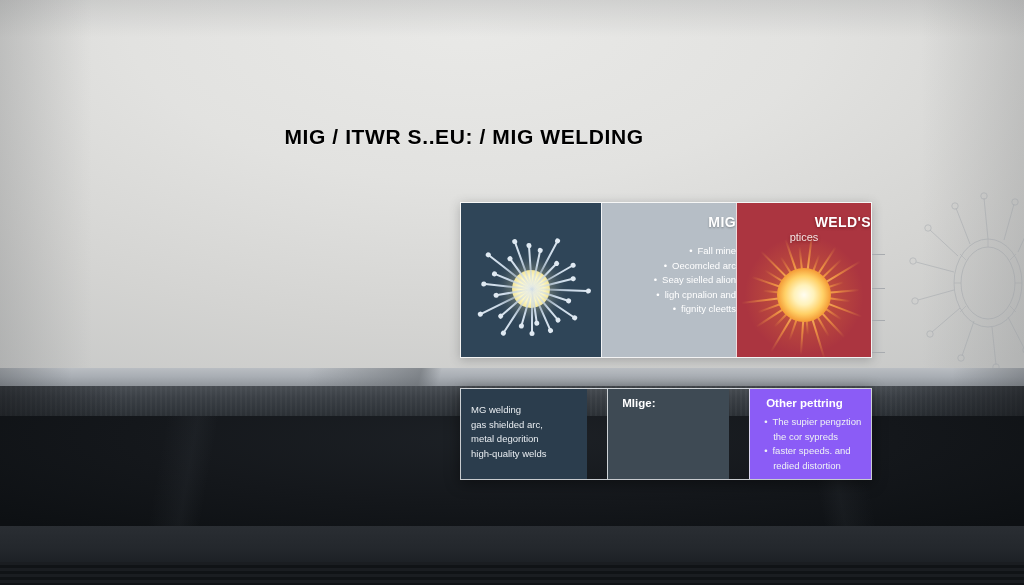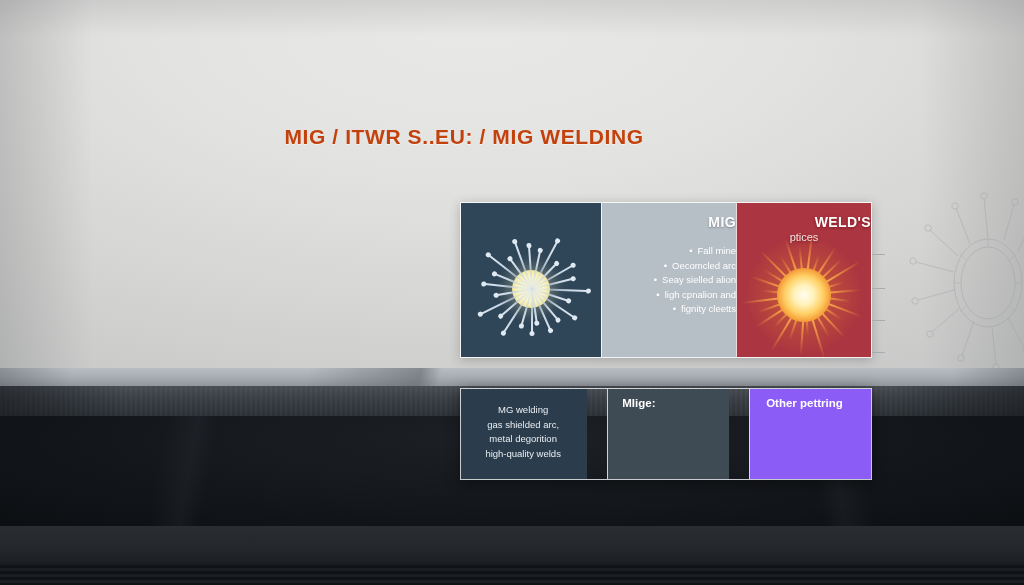--- a/index.html
+++ b/index.html
@@ -93,21 +93,21 @@
 
   
   .title {
     position: absolute;
     left: 0; top: 125px;
     width: 928px;
     text-align: center;
     font-size: 21px;
     font-weight: 700;
     letter-spacing: .6px;
-    color: #c2410c;
+    color: #000000;
     text-shadow: 0 1px 0 rgba(255,255,255,.55);
   }
   .subtitle {
     position: absolute;
     left: 0; top: 178px;
     width: 1024px;
     text-align: center;
     font-size: 10.5px;
     font-weight: 600;
     color: #6e7174;
@@ -281,21 +281,21 @@
     box-shadow: 0 3px 14px rgba(0,0,0,.45);
     overflow: hidden;
   }
   .bpan { position: relative; height: 100%; box-sizing: border-box; overflow: hidden; }
   .bpan-a { width: 140px; background: #2b3d4d; }
   .bpan-b { width: 135px; background: #3e4a54; }
   .bpan-c { width: 135px; background: #8b5cf6; }
   .bpan-b, .bpan-c { border-left: 1px solid rgba(232,235,238,.85); margin-left: 20px; }
 
   .bpan-a .blk {
-    text-align: center;
+    text-align: left;
     padding: 14px 12px 0 10px;
   }
   .blk-line {
     font-size: 9.5px;
     line-height: 14.5px;
     color: #e9edf1;
     white-space: nowrap;
   }
   .bpan-title {
     font-size: 11.5px;
@@ -474,18 +474,20 @@
       </div>
     </div>
 
     <div class="bpan bpan-b">
       <div class="bpan-title">MIige:</div>
     </div>
 
     <div class="bpan bpan-c">
       <div class="bpan-title">Other pettring</div>
       <ul class="bpan-list">
+        <li><span>The supier pengztion</span><span class="wrap-line">the cor sypreds</span></li>
+        <li><span>faster speeds. and</span><span class="wrap-line">redied distortion</span></li>
       </ul>
     </div>
 
   </div>
 
 </div>
 
 </body></html>

